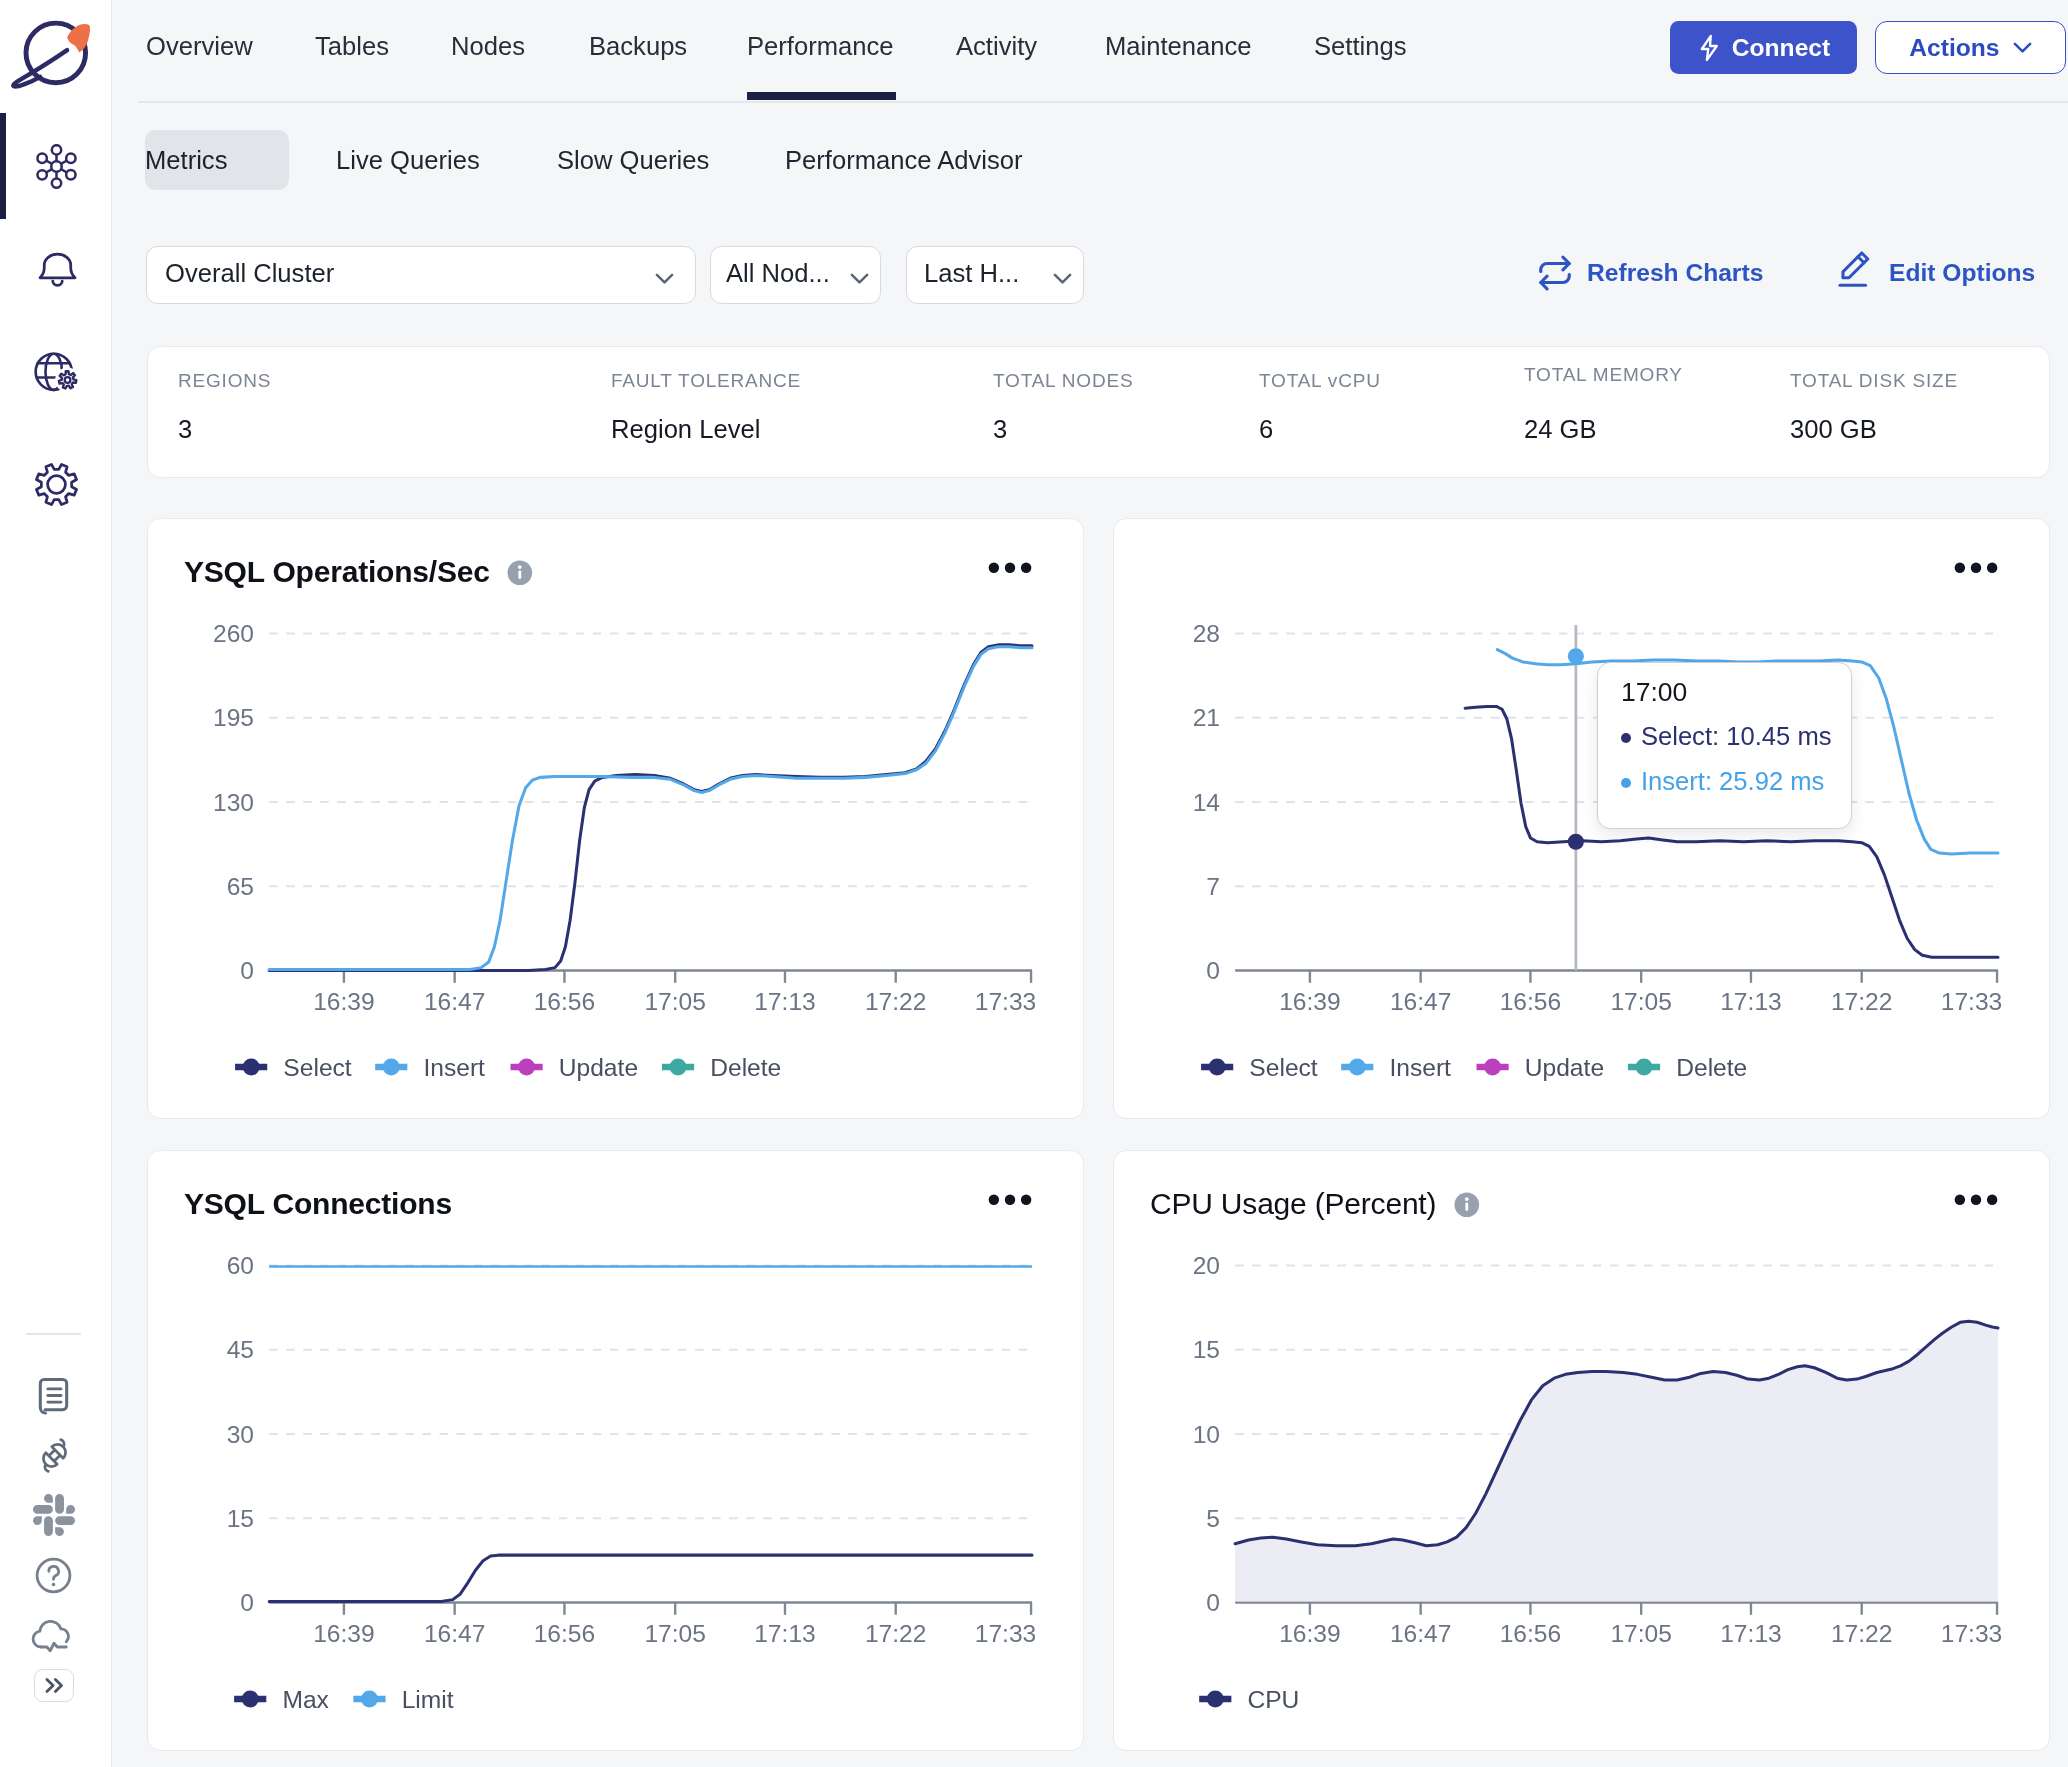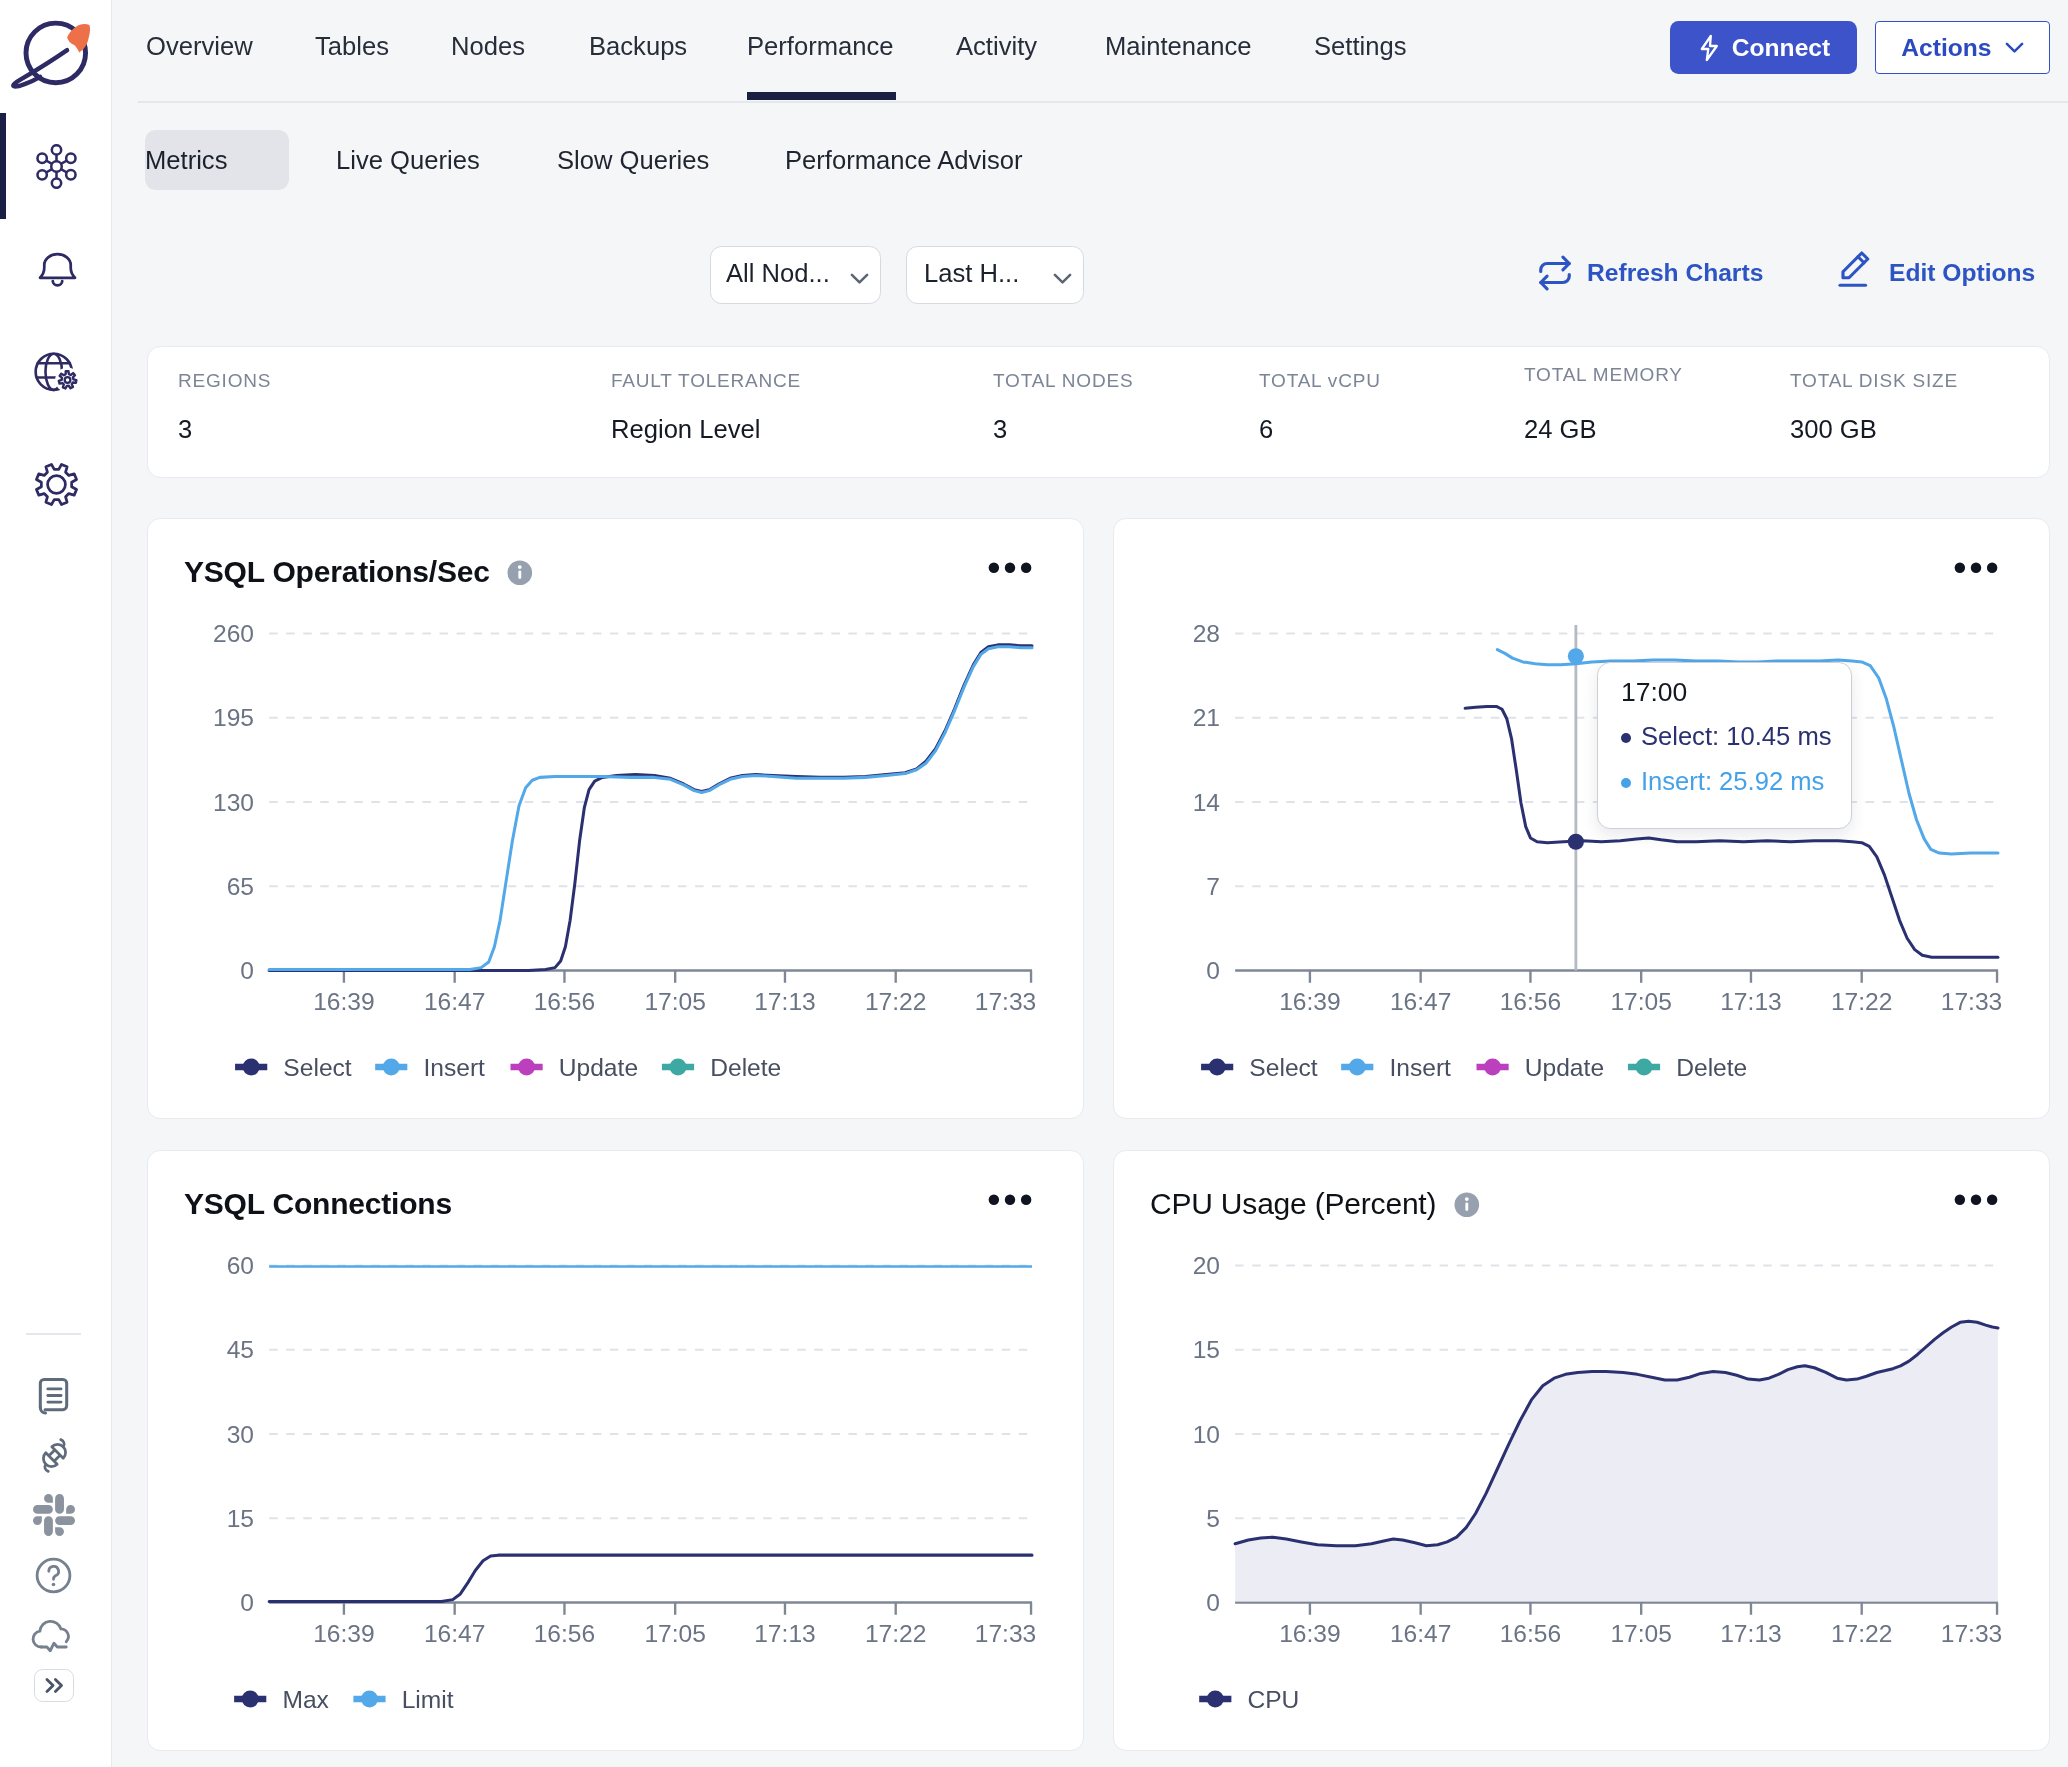--- a/index.html
+++ b/index.html
@@ -97,31 +97,37 @@
     <span style="position:absolute;left:956px;top:32px;font-size:25.6px;color:#272e3a">Activity</span>
     <span style="position:absolute;left:1105px;top:32px;font-size:25.6px;color:#272e3a">Maintenance</span>
     <span style="position:absolute;left:1314px;top:32px;font-size:25.6px;color:#272e3a">Settings</span>
 <div style="position:absolute;left:747px;top:92px;width:149px;height:7.6px;background:#1a1f44"></div>
 <div style="position:absolute;left:1670px;top:21px;width:187px;height:53px;background:#3d53c9;border-radius:8.5px;color:#fff;display:flex;align-items:center;justify-content:center;gap:10.4px;font-size:24.6px;font-weight:bold">
       <svg width="24.6" height="28" viewBox="0 0 24 28">
         <path d="M13.5 2 L4.5 15 h6.5 L9.5 26 L19.5 12 h-6.8 Z" fill="none" stroke="#fff" stroke-width="2.3" stroke-linejoin="round"></path>
       </svg>
       <span>Connect</span>
     </div>
-<div style="position:absolute;left:1875px;top:21px;width:175px;height:53px;background:#fff;border:1.9px solid #3450c4;border-radius:4px;box-sizing:border-box;color:#2c4ac0;display:flex;align-items:center;justify-content:center;gap:13.2px;font-size:24.6px;font-weight:bold">
+<div style="position:absolute;left:1875px;top:21px;width:191px;height:53px;background:#fff;border:1.9px solid #3450c4;border-radius:12px;box-sizing:border-box;color:#2c4ac0;display:flex;align-items:center;justify-content:center;gap:13.2px;font-size:24.6px;font-weight:bold">
       <span>Actions</span>
       <svg width="19" height="11.4" viewBox="0 0 20 12">
         <polyline points="2,2 10,10 18,2" fill="none" stroke="#2c4ac0" stroke-width="2.6" stroke-linecap="round" stroke-linejoin="round"></polyline>
       </svg>
     </div>
 
 <div style="position:absolute;left:145px;top:130px;width:144px;height:60px;background:#e2e4e9;border-radius:10.4px;text-align:left;line-height:60px;font-size:25.6px;color:#1b212c">Metrics</div>
 <span style="position:absolute;left:336px;top:146px;font-size:25.6px;color:#1f2530">Live Queries</span>
 <span style="position:absolute;left:557px;top:146px;font-size:25.6px;color:#1f2530">Slow Queries</span>
 <span style="position:absolute;left:785px;top:146px;font-size:25.6px;color:#1f2530">Performance Advisor</span>
+<div style="position:absolute;left:146px;top:246px;width:550px;height:58px;background:#fff;border:1.9px solid #d5dae1;border-radius:11.4px;box-sizing:border-box">
+  <span style="position:absolute;left:18px;top:12.3px;font-size:25.6px;color:#1b222c">Overall Cluster</span>
+  <span style="position:absolute;right:21px;top:23px"><svg width="19" height="11.4" viewBox="0 0 20 12">
+          <polyline points="2,2 10,10 18,2" fill="none" stroke="#5a6472" stroke-width="2.6" stroke-linecap="round" stroke-linejoin="round"></polyline>
+        </svg></span>
+    </div>
     <div style="position:absolute;left:710px;top:246px;width:171px;height:58px;background:#fff;border:1.9px solid #d5dae1;border-radius:11.4px;box-sizing:border-box">
   <span style="position:absolute;left:15px;top:12.3px;font-size:25.6px;color:#1b222c">All Nod...</span>
   <span style="position:absolute;right:11.4px;top:23px"><svg width="19" height="11.4" viewBox="0 0 20 12">
           <polyline points="2,2 10,10 18,2" fill="none" stroke="#5a6472" stroke-width="2.6" stroke-linecap="round" stroke-linejoin="round"></polyline>
         </svg></span>
     </div>
     <div style="position:absolute;left:906px;top:246px;width:178px;height:58px;background:#fff;border:1.9px solid #d5dae1;border-radius:11.4px;box-sizing:border-box">
   <span style="position:absolute;left:17px;top:12.3px;font-size:25.6px;color:#1b222c">Last H...</span>
   <span style="position:absolute;right:11.4px;top:23px"><svg width="19" height="11.4" viewBox="0 0 20 12">
           <polyline points="2,2 10,10 18,2" fill="none" stroke="#5a6472" stroke-width="2.6" stroke-linecap="round" stroke-linejoin="round"></polyline>

